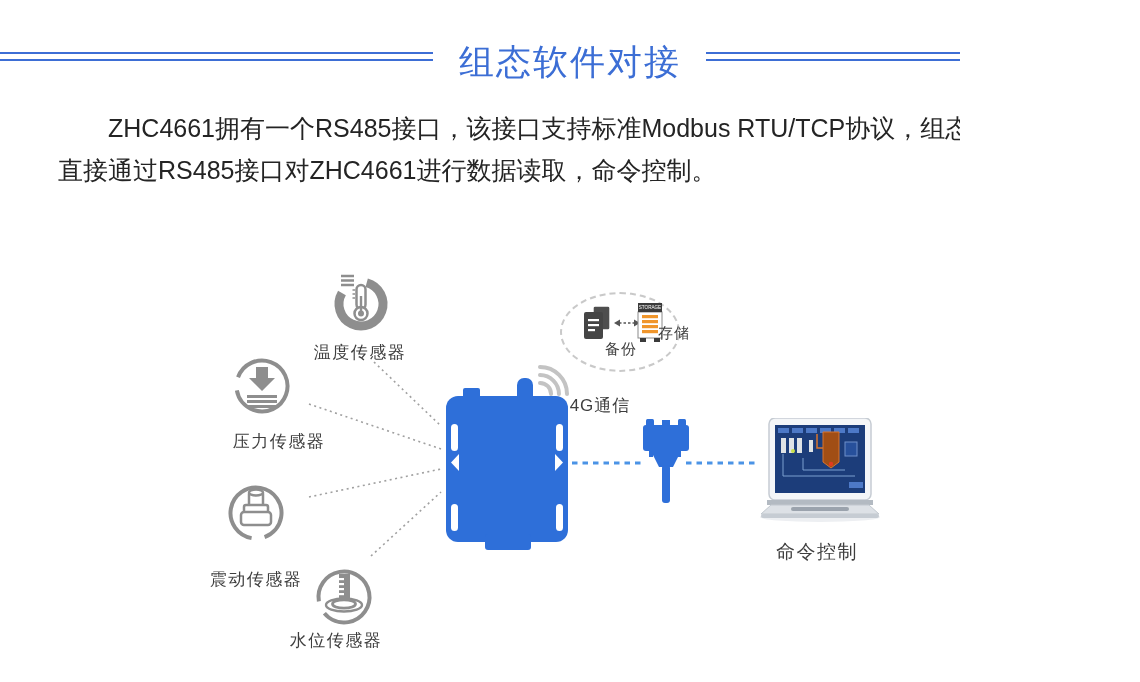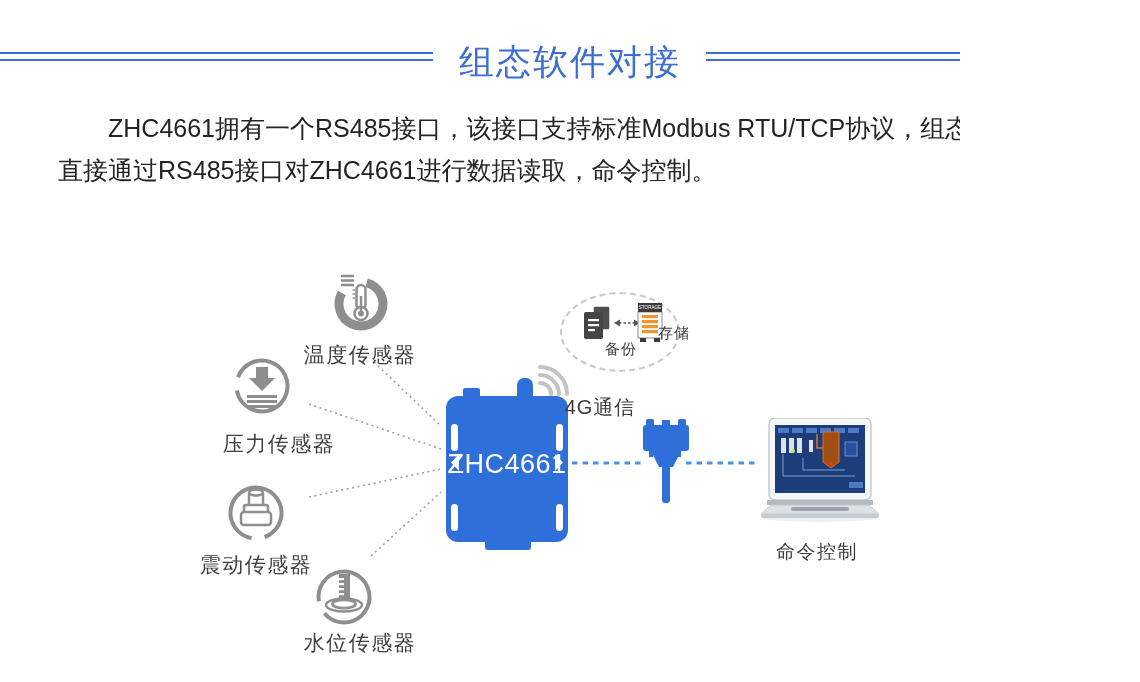--- a/index.html
+++ b/index.html
@@ -16,23 +16,23 @@
     font-size:35px;color:#3c6ed5;letter-spacing:2px;white-space:nowrap;
   }
   
   .intro{
     position:absolute;left:58px;top:107px;width:1026px;
     font-size:25px;line-height:42px;color:#242424;text-indent:2em;
   }
   
   .abs{position:absolute;}
   .lbl{position:absolute;text-align:center;color:#3e3e3e;}
-  .lbl-sensor{font-size:21px;letter-spacing:1.5px;width:130px;}
+  .lbl-sensor{font-size:17px;letter-spacing:1.5px;width:130px;}
   .lbl-small{font-size:15px;width:44px;letter-spacing:1px;margin-left:23px;}
-  .lbl-mid{font-size:20px;letter-spacing:1px;}
+  .lbl-mid{font-size:17px;letter-spacing:1px;}
   .lbl-big{font-size:19px;letter-spacing:1.5px;}
   .device-label{
     position:absolute;left:441px;top:449px;width:132px;text-align:center;
     font-size:27px;color:#ffffff;letter-spacing:0.5px;
   }
   .cloud{
     position:absolute;left:560px;top:292px;width:116px;height:76px;
     border:2px dashed #c9c9c9;border-radius:50%;
   }
 </style>
@@ -76,47 +76,46 @@
   </svg>
   <div class="lbl lbl-sensor" style="left:214px;top:430px;">压力传感器</div>
 
   <svg class="abs" style="left:224px;top:481px;" width="64" height="64" viewBox="0 0 64 64">
     <circle cx="32" cy="32" r="25.5" stroke="#8e8e8e" stroke-width="4" fill="none" stroke-dasharray="146 14.2" transform="rotate(100 32 32)"></circle>
     <rect x="25" y="11" width="14" height="14" rx="2" fill="#fff" stroke="#8e8e8e" stroke-width="2.5"></rect>
     <ellipse cx="32" cy="11.5" rx="7" ry="3" fill="#fff" stroke="#8e8e8e" stroke-width="2.5"></ellipse>
     <rect x="20" y="24" width="24" height="8" rx="2" fill="#fff" stroke="#8e8e8e" stroke-width="2.5"></rect>
     <rect x="17" y="31" width="30" height="13" rx="3" fill="#fff" stroke="#8e8e8e" stroke-width="2.5"></rect>
   </svg>
-  <div class="lbl lbl-sensor" style="left:191px;top:551px;">震动传感器</div>
+  <div class="lbl lbl-sensor" style="left:191px;top:568px;">震动传感器</div>
 
   <svg class="abs" style="left:312px;top:565px;" width="64" height="64" viewBox="0 0 64 64">
     <circle cx="32" cy="32" r="25.5" stroke="#8e8e8e" stroke-width="4" fill="none" stroke-dasharray="146 14.2" transform="rotate(170 32 32)"></circle>
     <ellipse cx="32" cy="40" rx="18" ry="6.5" stroke="#8e8e8e" stroke-width="2.4" fill="none"></ellipse>
     <ellipse cx="32" cy="39" rx="11.5" ry="4.2" stroke="#8e8e8e" stroke-width="2.8" fill="none"></ellipse>
     <rect x="27" y="9" width="11" height="27" fill="#8e8e8e"></rect>
     <rect x="27" y="13" width="5" height="2.2" fill="#fff"></rect>
     <rect x="27" y="18" width="5" height="2.2" fill="#fff"></rect>
     <rect x="27" y="23" width="5" height="2.2" fill="#fff"></rect>
     <rect x="27" y="28" width="5" height="2.2" fill="#fff"></rect>
   </svg>
-  <div class="lbl lbl-sensor" style="left:295px;top:629px;">水位传感器</div>
+  <div class="lbl lbl-sensor" style="left:271px;top:629px;">水位传感器</div>
 
   <svg class="abs" style="left:441px;top:376px;" width="132" height="178" viewBox="0 0 132 178">
     <rect x="76" y="2" width="16" height="30" rx="7" fill="#2e6fd9"></rect>
     <rect x="22" y="12" width="17" height="14" rx="2" fill="#2e6fd9"></rect>
     <rect x="5" y="20" width="122" height="146" rx="12" fill="#2e6fd9"></rect>
     <rect x="44" y="158" width="46" height="16" rx="3" fill="#2e6fd9"></rect>
     <rect x="10" y="48" width="7" height="27" rx="3.5" fill="#fff"></rect>
     <rect x="10" y="128" width="7" height="27" rx="3.5" fill="#fff"></rect>
     <rect x="115" y="48" width="7" height="27" rx="3.5" fill="#fff"></rect>
     <rect x="115" y="128" width="7" height="27" rx="3.5" fill="#fff"></rect>
     <polygon points="18,78 10,86.5 18,95" fill="#fff"></polygon>
     <polygon points="114,78 122,86.5 114,95" fill="#fff"></polygon>
   </svg>
-  <div class="device-label">ZHC4661</div>
 
   <svg class="abs" style="left:526px;top:352px;" width="62" height="54" viewBox="0 0 62 54">
     <g transform="translate(14 42) rotate(45)" stroke="#c3c3c3" stroke-width="4" fill="none" stroke-linecap="round">
       <path d="M -7.8 -7.8 A 11 11 0 0 1 7.8 -7.8"></path>
       <path d="M -13.4 -13.4 A 19 19 0 0 1 13.4 -13.4"></path>
       <path d="M -19.1 -19.1 A 27 27 0 0 1 19.1 -19.1"></path>
     </g>
   </svg>
   <div class="lbl lbl-mid" style="left:558px;top:394px;width:84px;">4G通信</div>
 

